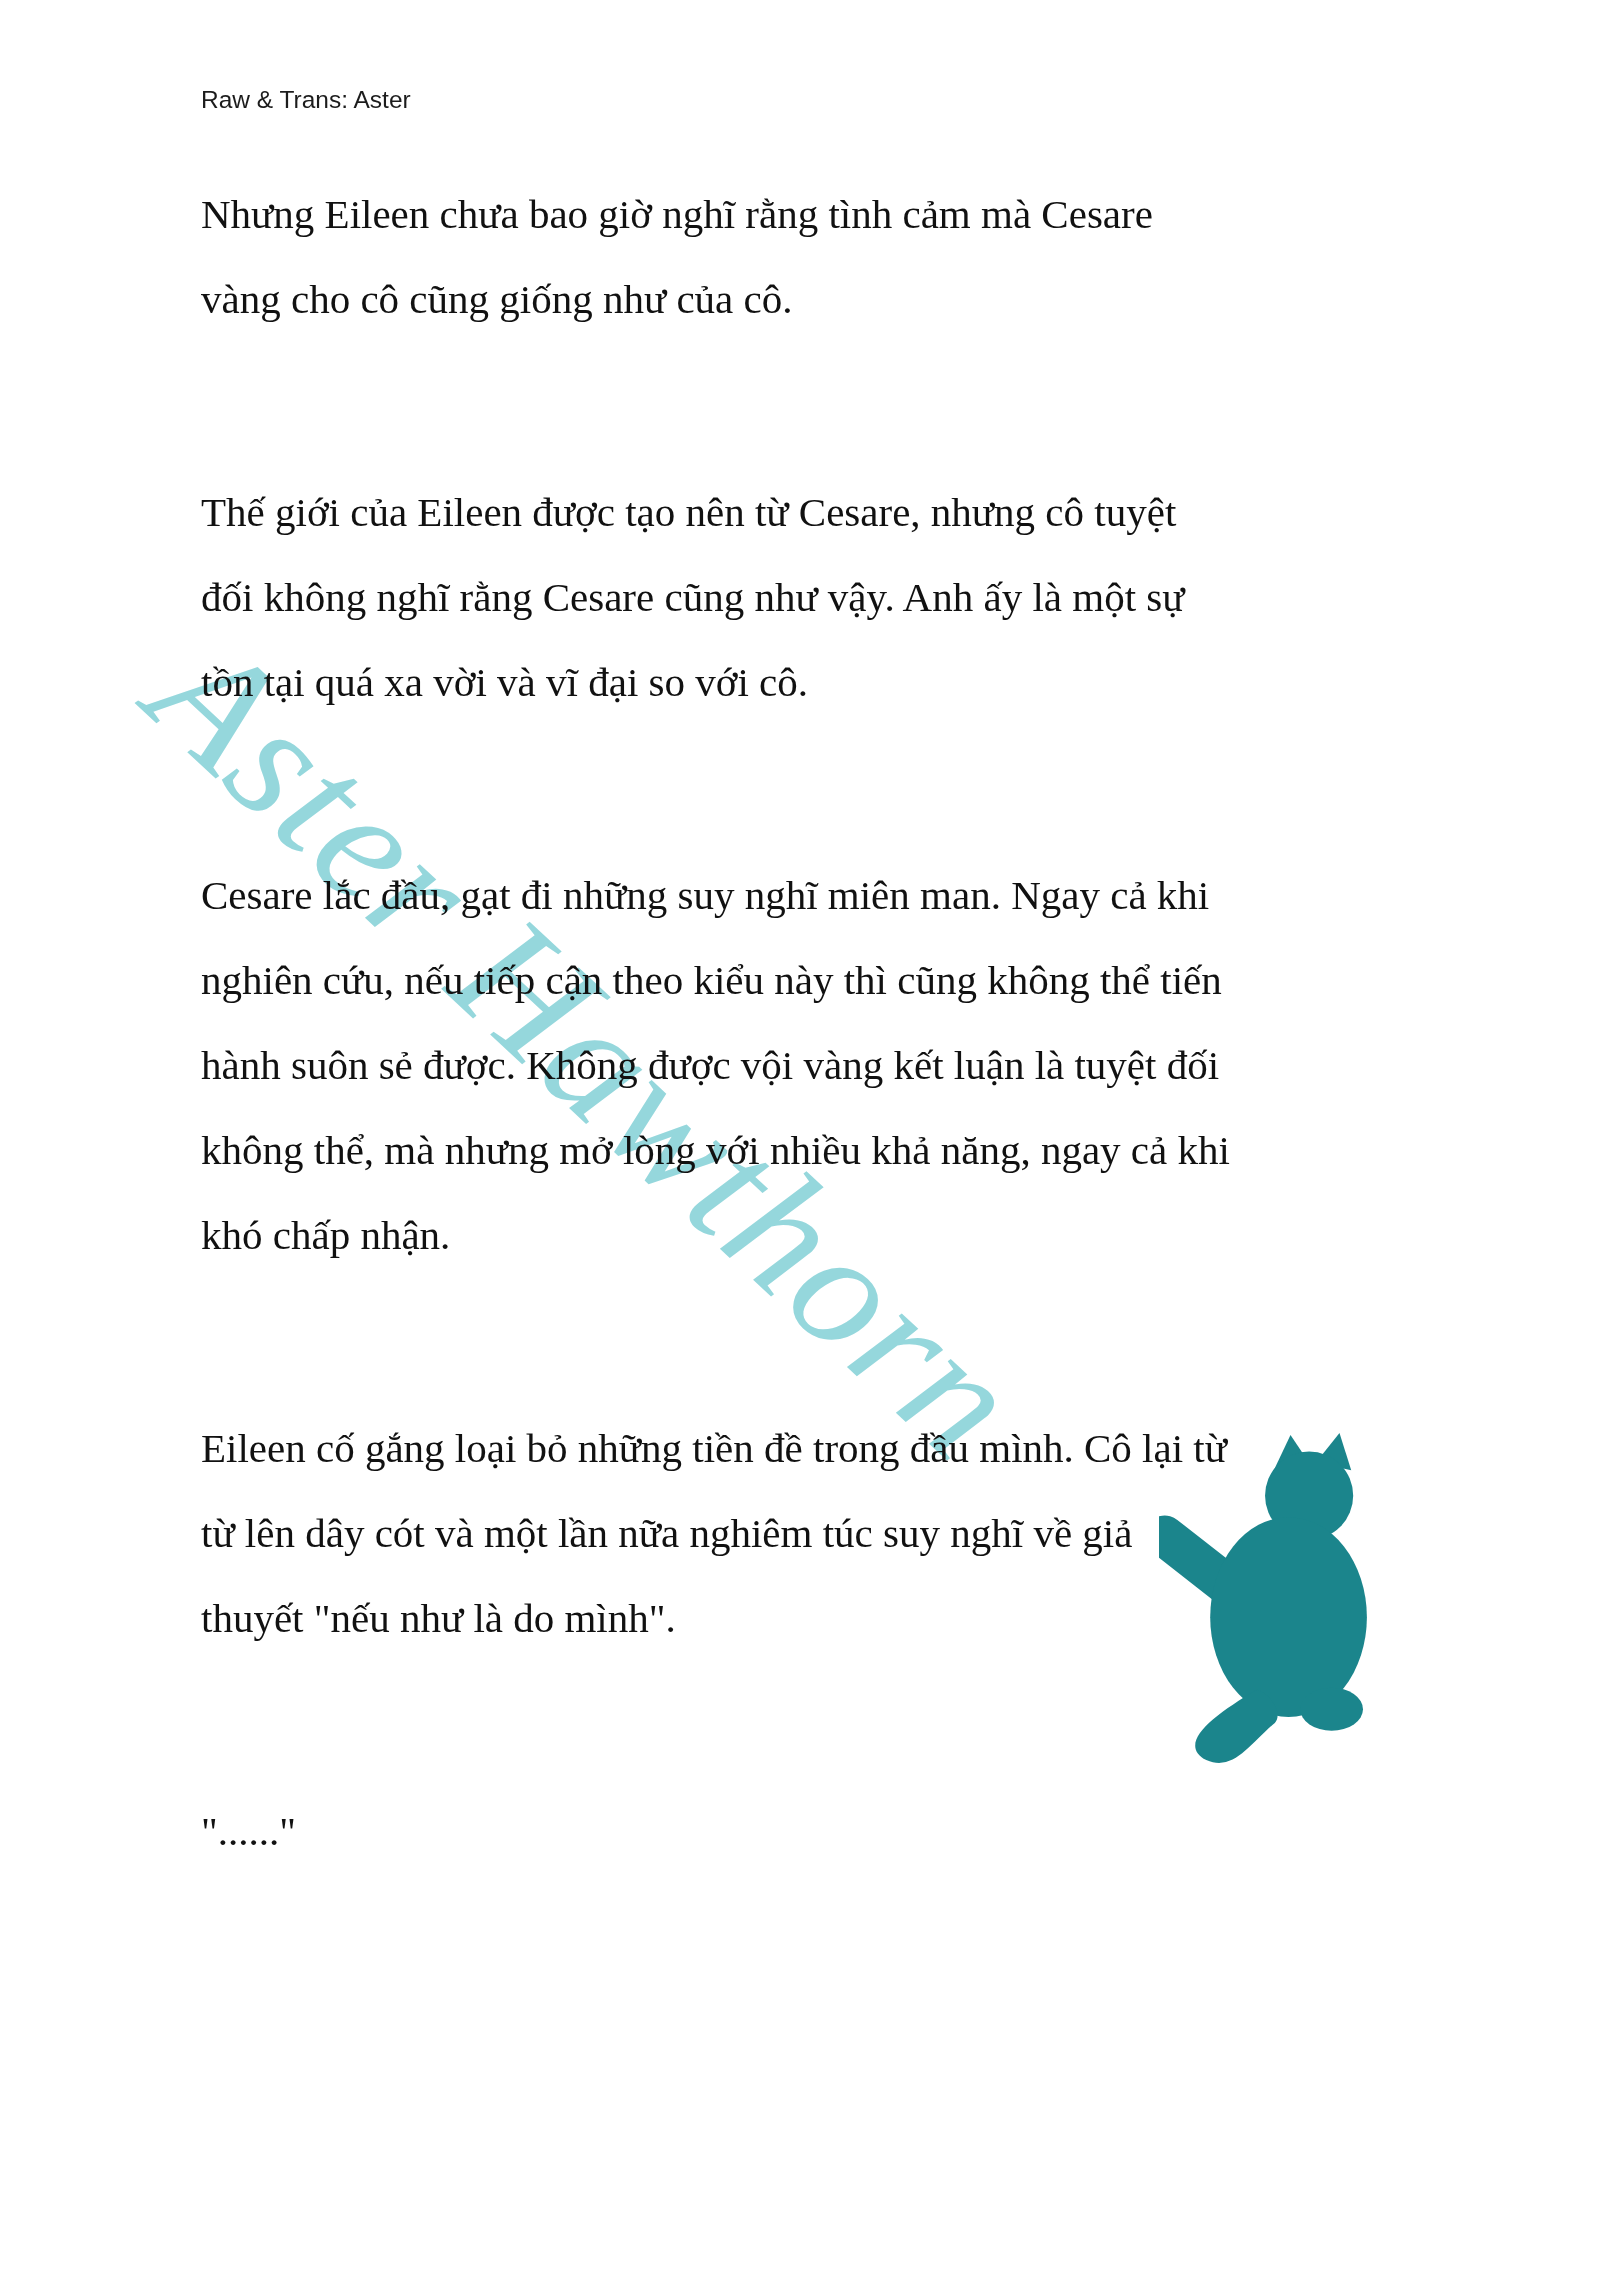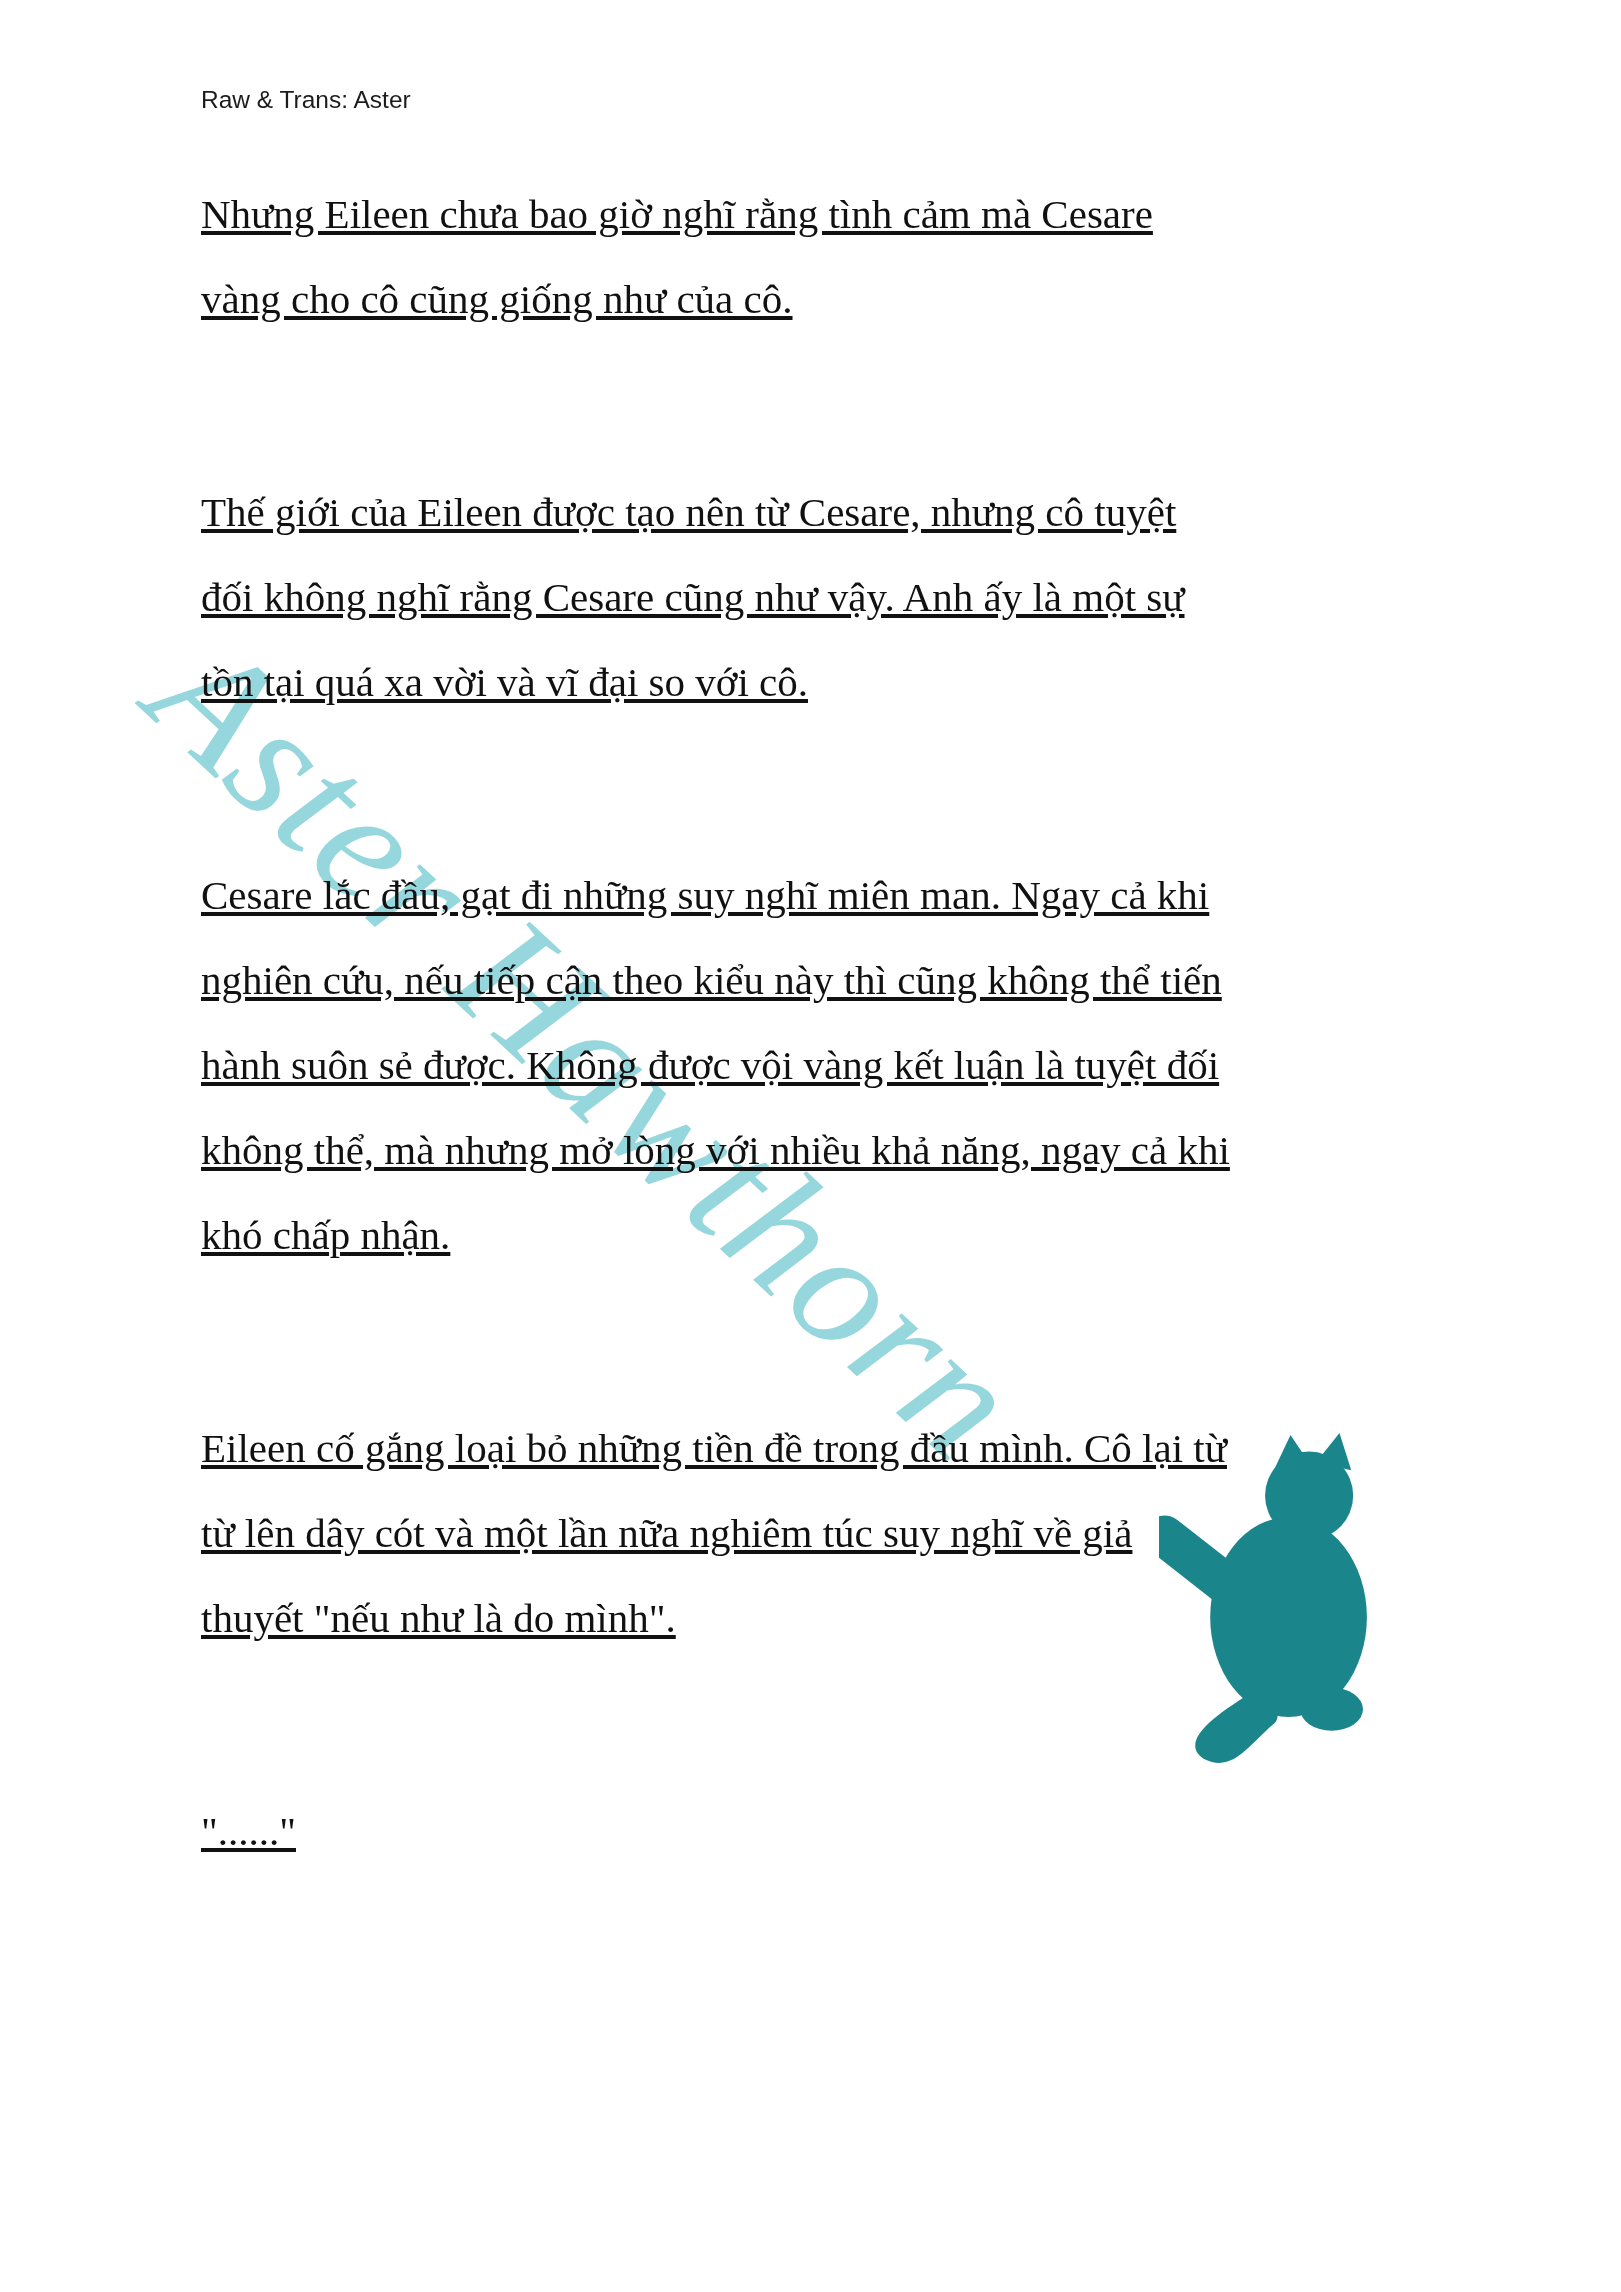--- a/index.html
+++ b/index.html
@@ -56,21 +56,20 @@
     position: absolute;
     left: 201px;
     top: 172px;
     width: 1206px;
     z-index: 3;
     font-size: 41px;
     line-height: 85px;
   }
   .paragraph {
     margin: 0 0 128px 0;
-    text-decoration: underline;
   }
   .paragraph:last-child {
     margin-bottom: 0;
   }
   .text-line {
     white-space: nowrap;
   }
 </style>
 </head>
 <body>

